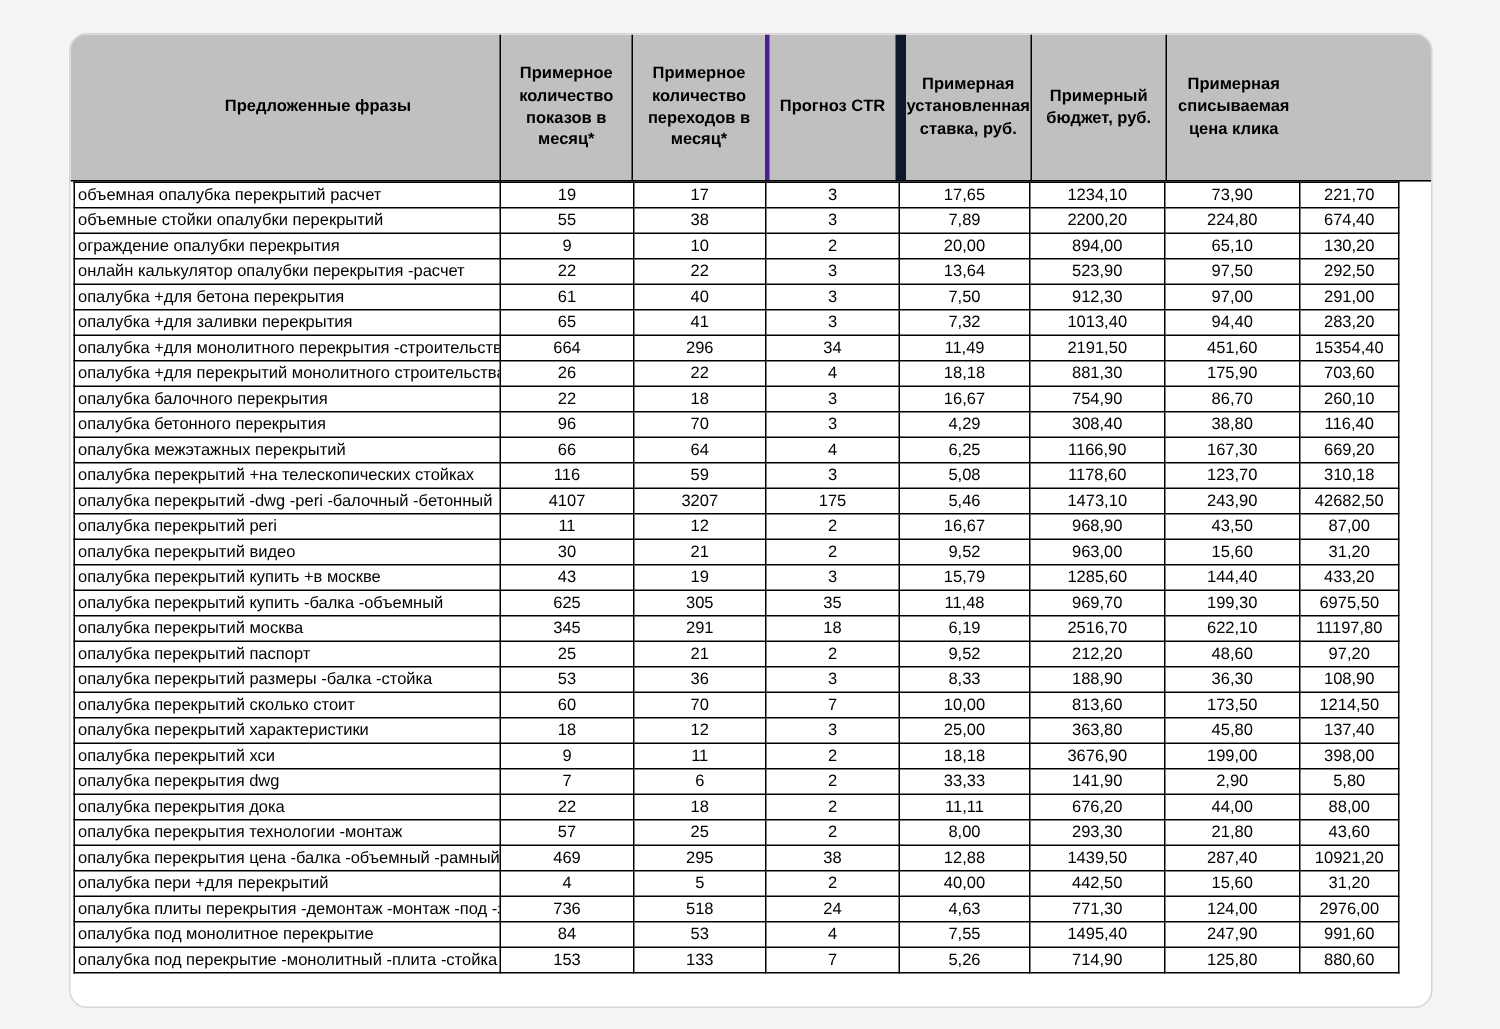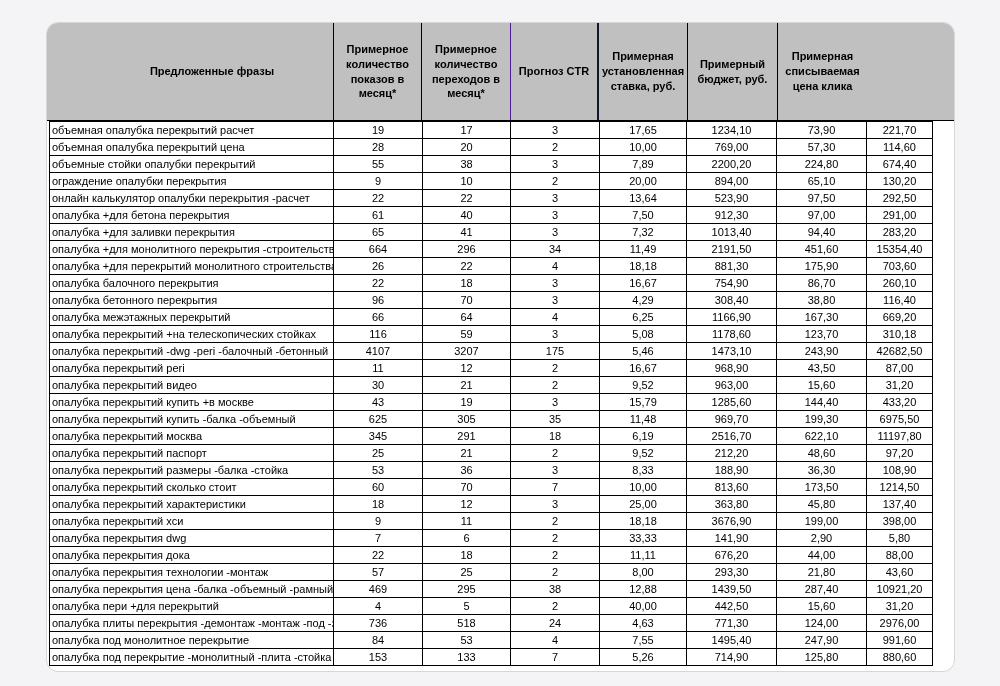--- a/index.html
+++ b/index.html
@@ -27,22 +27,22 @@
     font-size: 11px;
     font-weight: bold;
     color: #000;
     line-height: 1.35;
     padding: 2px 4px;
   }
   .c0 { width: 286px; padding-left: 48px; }
   .c1 { width: 89px; border-left: 1px solid #000; }
   .c2 { width: 88px; border-left: 1px solid #000; }
   .c3 { width: 89px; border-left: 1px solid #000; }
-  .c4 { width: 87px; border-left: 1px solid #4c1d95; }
-  .c5 { width: 90px; border-left: 2px solid #0f172a; }
+  .c4 { width: 87px; border-left: 3px solid #4c1d95; }
+  .c5 { width: 90px; border-left: 7px solid #0f172a; }
   .c6 { width: 90px; border-left: 1px solid #000; }
   .c7 { width: 90px; border-left: 1px solid #000; }
   table.grid {
     margin-left: 2px;
     border-collapse: collapse;
     table-layout: fixed;
     width: 883px;
   }
   table.grid col.b0 { width: 284px; }
   table.grid col.b1 { width: 89px; }
@@ -93,30 +93,20 @@
           <td class="phrase">объемная опалубка перекрытий расчет</td>
           <td class="num">19</td>
           <td class="num">17</td>
           <td class="num">3</td>
           <td class="num">17,65</td>
           <td class="num">1234,10</td>
           <td class="num">73,90</td>
           <td class="num">221,70</td>
         </tr>
         <tr>
-          <td class="phrase">объемная опалубка перекрытий цена</td>
-          <td class="num">28</td>
-          <td class="num">20</td>
-          <td class="num">2</td>
-          <td class="num">10,00</td>
-          <td class="num">769,00</td>
-          <td class="num">57,30</td>
-          <td class="num">114,60</td>
-        </tr>
-        <tr>
           <td class="phrase">объемные стойки опалубки перекрытий</td>
           <td class="num">55</td>
           <td class="num">38</td>
           <td class="num">3</td>
           <td class="num">7,89</td>
           <td class="num">2200,20</td>
           <td class="num">224,80</td>
           <td class="num">674,40</td>
         </tr>
         <tr>

